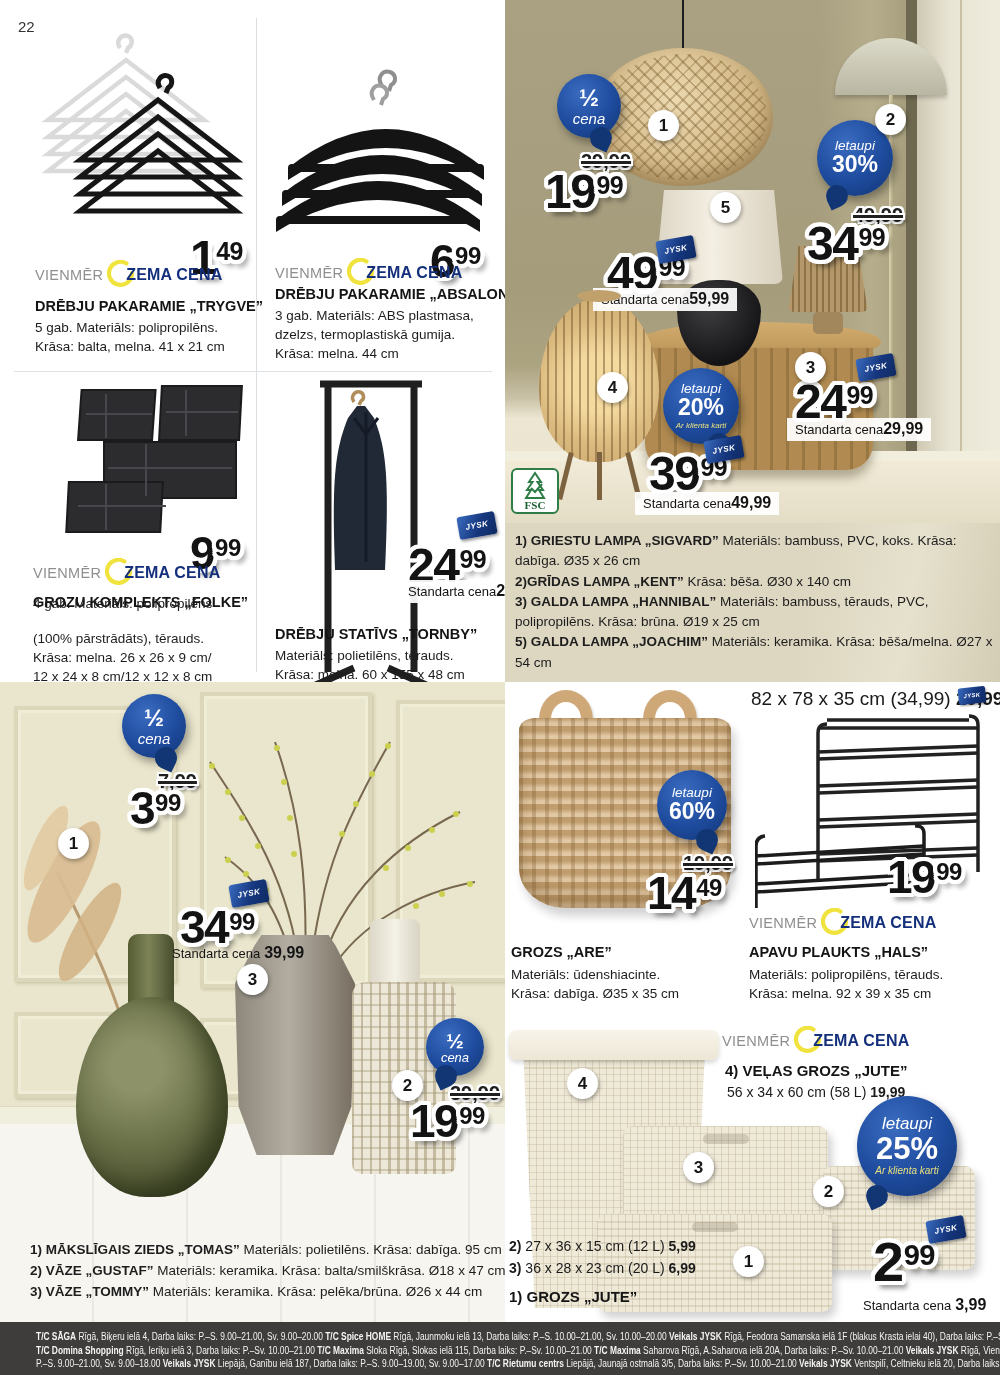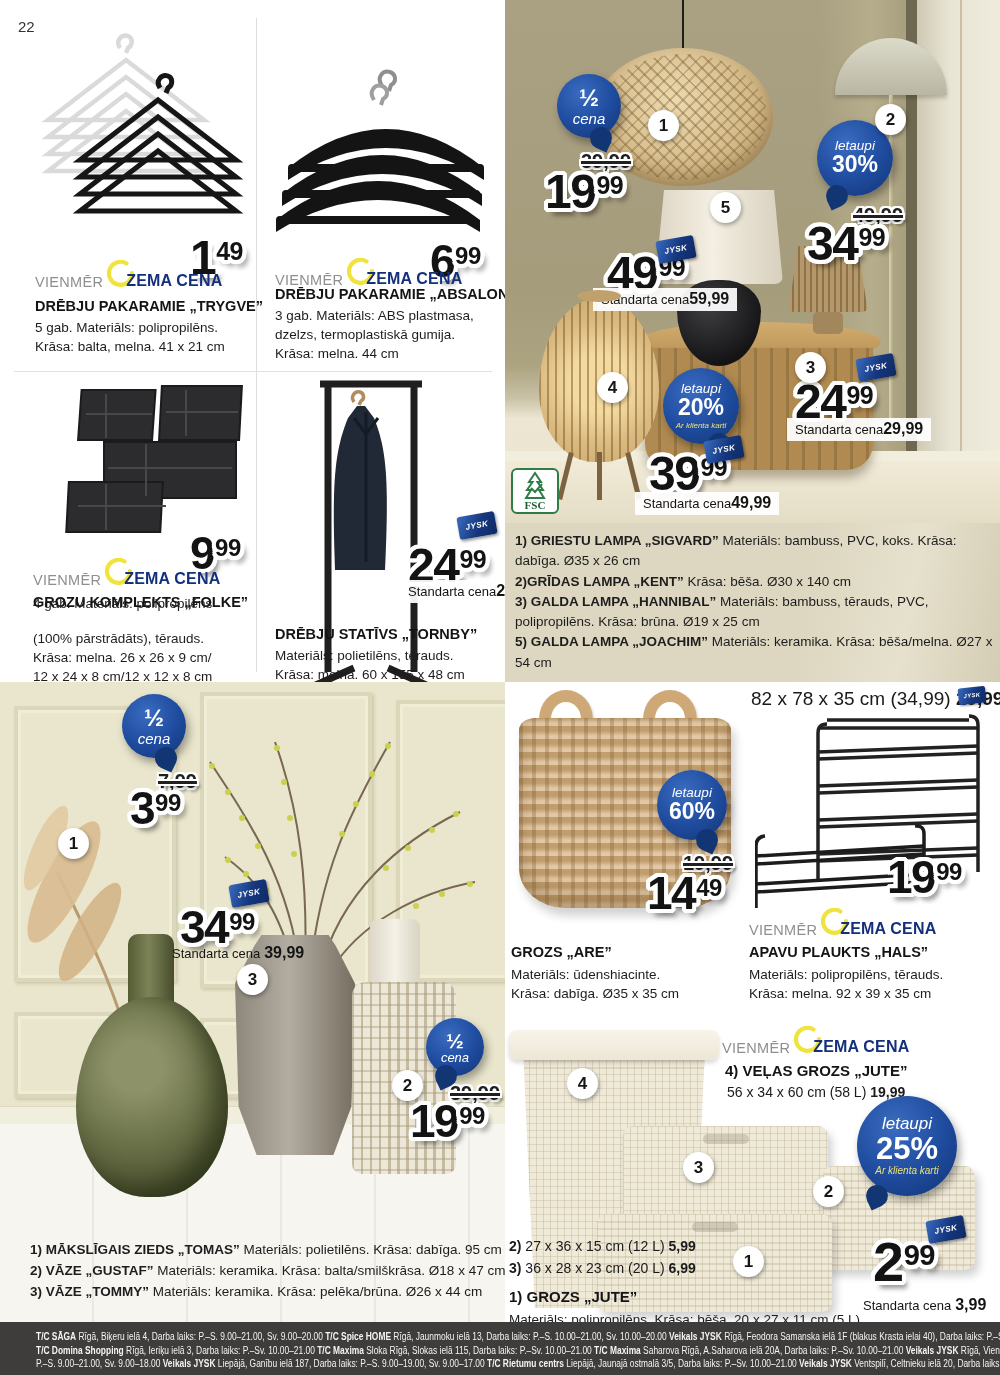--- a/index.html
+++ b/index.html
@@ -29,21 +29,21 @@
 .bh{font-weight:800;font-size:24px}.bc{font-style:italic;font-size:15px}
 .bw{font-style:italic;font-size:13.5px}.bp{font-weight:800;font-size:23px}
 .bn{font-style:italic;font-size:8px;color:#e9e07c;margin-top:2px}
 .bub-lg .bw{font-size:17px}.bub-lg .bp{font-size:31px}.bub-lg .bn{font-size:10px}
 
 .badge{position:absolute;width:31px;height:31px;border-radius:50%;background:#fff;color:#161616;font-weight:700;font-size:17px;
  display:flex;align-items:center;justify-content:center;box-shadow:1px 2px 4px rgba(0,0,0,.35);z-index:6}
 .card-ic{position:absolute;width:38px;height:23px;border-radius:3px;background:linear-gradient(120deg,#3a6cc0,#16377e 55%,#0f2a63);
  transform:rotate(-10deg);box-shadow:1px 2px 3px rgba(0,0,0,.4);display:flex;align-items:center;justify-content:center;z-index:6}
 .card-ic span{color:#fff;font-size:8px;font-weight:800;font-style:italic;letter-spacing:.6px}
-.alp{display:flex;align-items:flex-end;white-space:nowrap}
+.alp{display:flex;align-items:center;white-space:nowrap}
 .alp .v{color:#8f8f8f;font-size:14.5px;letter-spacing:.3px}
 .alp svg{margin:0 -9px 0 2px;position:relative;z-index:1}
 .alp .z{color:#14307c;font-weight:800;font-size:16px;letter-spacing:.2px;position:relative;z-index:2}
 
 .name{font-weight:700;font-size:14.5px;color:#141414;white-space:nowrap}
 .d{font-size:13.5px;color:#1d1d1d;line-height:1.45;white-space:nowrap}
 .rich{font-size:13.5px;color:#1d1d1d;line-height:1.5}
 .rich b{font-weight:700}
 .pagenum{font-size:15px;color:#333}
 
@@ -502,21 +502,20 @@
     <div class="abs pr pz56" style="left:368px;top:224px"><span>2</span><span class="ct">99</span></div>
     <div class="abs stdplain" style="left:358px;top:286px"><span>Standarta cena</span><b>3,99</b></div>
 
     <div class="abs" style="left:4px;top:228px;font-size:14px;white-space:nowrap">
       <b>2)</b><span> 27 x 36 x 15 cm (12 L) </span><b>5,99</b>
     </div>
     <div class="abs" style="left:4px;top:250px;font-size:14px;white-space:nowrap">
       <b>3)</b><span> 36 x 28 x 23 cm (20 L) </span><b>6,99</b>
     </div>
     <div class="abs name" style="left:4px;top:278px;font-size:15px">1) GROZS „JUTE”</div>
-    <div class="abs d" style="left:4px;top:300px">Materiāls: polipropilēns. Krāsa: bēša. 20 x 27 x 11 cm (5 L)</div>
   </div>
 
   <div class="footer">
     <div class="fl"><b>T/C SĀGA</b><span> Rīgā, Biķeru ielā 4, Darba laiks: P.–S. 9.00–21.00, Sv. 9.00–20.00 </span><b>T/C Spice HOME</b><span> Rīgā, Jaunmoku ielā 13, Darba laiks: P.–S. 10.00–21.00, Sv. 10.00–20.00 </span><b>Veikals JYSK</b><span> Rīgā, Feodora Samanska ielā 1F (blakus Krasta ielai 40), Darba laiks: P.–Sv. 9.00–21.00</span></div>
     <div class="fl"><b>T/C Domina Shopping</b><span> Rīgā, Ieriķu ielā 3, Darba laiks: P.–Sv. 10.00–21.00 </span><b>T/C Maxima</b><span> Sloka Rīgā, Slokas ielā 115, Darba laiks: P.–Sv. 10.00–21.00 </span><b>T/C Maxima</b><span> Saharova Rīgā, A.Saharova ielā 20A, Darba laiks: P.–Sv. 10.00–21.00 </span><b>Veikals JYSK</b><span> Rīgā, Vienības gatvē 103, Darba laiks:</span></div>
     <div class="fl"><span>P.–S. 9.00–21.00, Sv. 9.00–18.00 </span><b>Veikals JYSK</b><span> Liepājā, Ganību ielā 187, Darba laiks: P.–S. 9.00–19.00, Sv. 9.00–17.00 </span><b>T/C Rietumu centrs</b><span> Liepājā, Jaunajā ostmalā 3/5, Darba laiks: P.–Sv. 10.00–21.00 </span><b>Veikals JYSK</b><span> Ventspilī, Celtnieku ielā 20, Darba laiks: P.–S. 9.00–19.00, Sv. 9.00–17.00</span></div>
   </div>
 </div>
 
 </body></html>

